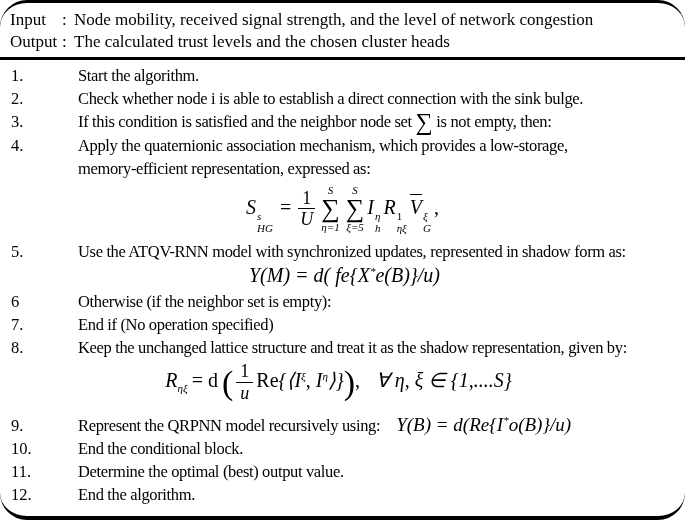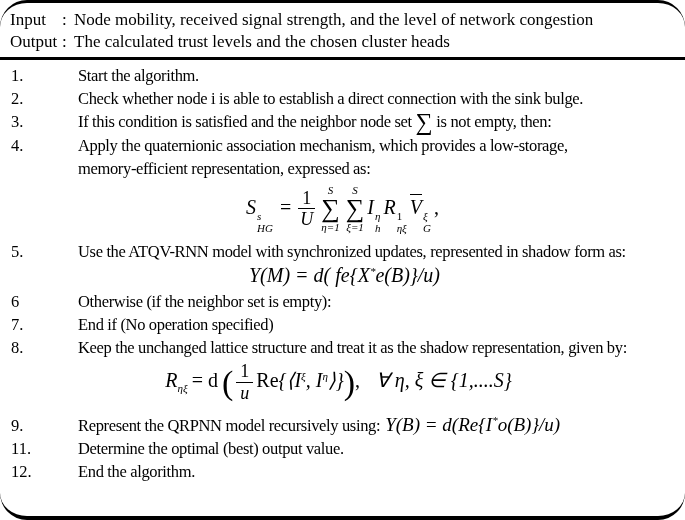--- a/index.html
+++ b/index.html
@@ -44,21 +44,21 @@
   .msum { display:inline-flex; flex-direction:column; align-items:center;
           vertical-align:middle; line-height:1; margin:0 3px; }
   .msum .lim { font-size:11px; font-style:italic; line-height:1.15; }
   .msum .sym { font-size:26px; font-style:normal; line-height:0.95; }
   .ovb { border-top:1.4px solid #000; padding-top:1px; }
   .bigp { font-size:34px; font-style:normal; vertical-align:middle; line-height:0.8; }
   .forall { margin-left:16px; }
   .f1 { padding:4px 0 6px 0; }
   .f2 { padding:1px 0 3px 4px; }
   .f3 { padding:2px 8px 6px 0; }
-  .finline { font-size:19px; font-style:italic; margin-left:5px; letter-spacing:0; white-space:nowrap; }
+  .finline { font-size:19px; font-style:italic; margin-left:16px; letter-spacing:0; white-space:nowrap; }
 </style>
 </head>
 <body>
 
 <div class="page">
 
   <div class="header">
     <div class="hrow">
       <span class="hlabel">Input</span>
         <span class="hcolon">:</span>
@@ -101,21 +101,21 @@
         </span><span class="rel">=</span><span class="mfrac">
           <span class="num">1</span>
           <span class="den">U</span>
         </span><span class="msum">
           <span class="lim">S</span>
           <span class="sym">∑</span>
           <span class="lim">η=1</span>
         </span><span class="msum">
           <span class="lim">S</span>
           <span class="sym">∑</span>
-          <span class="lim">ξ=1</span>
+          <span class="lim">ξ=5</span>
         </span><span class="it">I</span><span class="supsub">
           <span class="it">η</span>
           <span class="it">h</span>
         </span><span class="it">R</span><span class="supsub">
           <span class="up">1</span>
           <span class="it">ηξ</span>
         </span><span class="it ovb">V</span><span class="supsub">
           <span class="it">ξ</span>
           <span class="it">G</span>
         </span><span class="up">,</span>
@@ -150,20 +150,24 @@
           <span class="num">1</span>
           <span class="den">u</span>
         </span><span class="up">Re</span><span class="it">{⟨I</span><span class="suponly">ξ</span><span class="it">, I</span><span class="suponly">η</span><span class="it">⟩}</span><span class="bigp">)</span><span class="up">,</span><span class="forall it">∀ η, ξ ∈ {1,....S}</span>
     </div>
 
     <div class="step">
       <span class="snum">9.</span>
       <span class="stext"><span>Represent the QRPNN model recursively using:</span><span class="finline"><span class="it">Y(B) = d(Re{I</span><span class="suponly up">*</span><span class="it">o(B)}/u)</span></span></span>
     </div>
 
+    <div class="step">
+      <span class="snum">10.</span>
+      <span class="stext">End the conditional block.</span>
+    </div>
 
     <div class="step">
       <span class="snum">11.</span>
       <span class="stext">Determine the optimal (best) output value.</span>
     </div>
 
     <div class="step">
       <span class="snum">12.</span>
       <span class="stext">End the algorithm.</span>
     </div>

